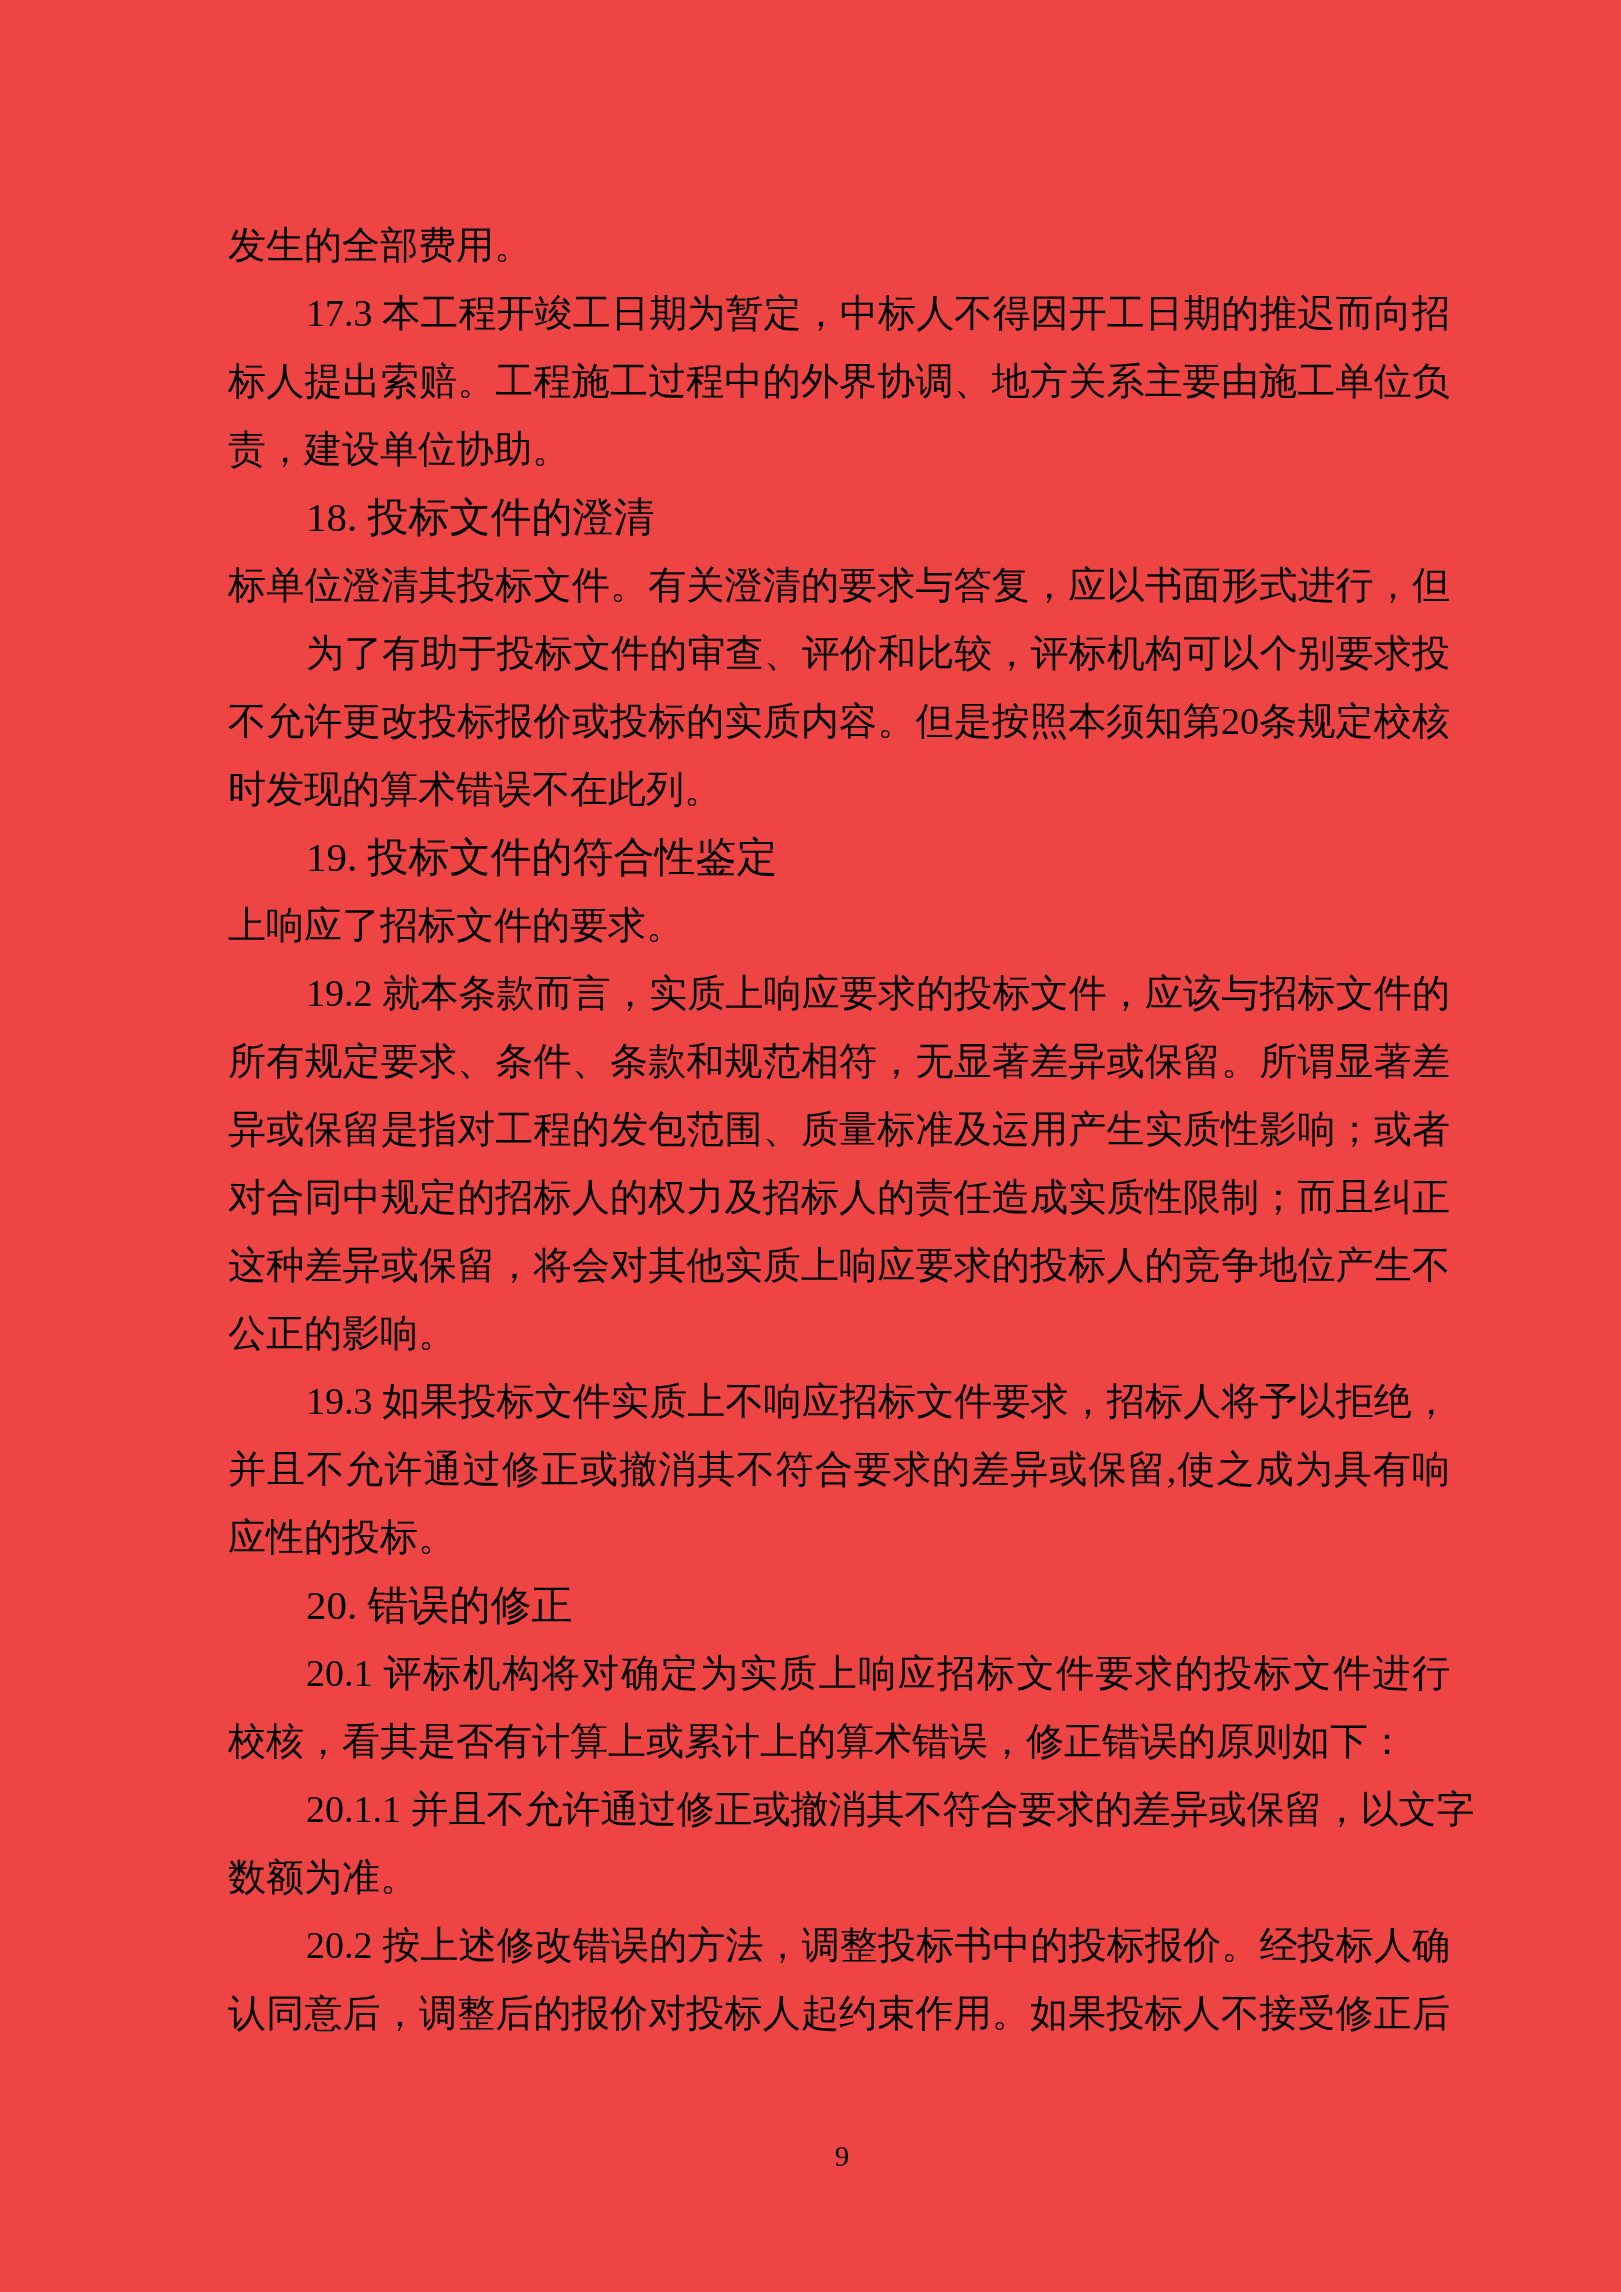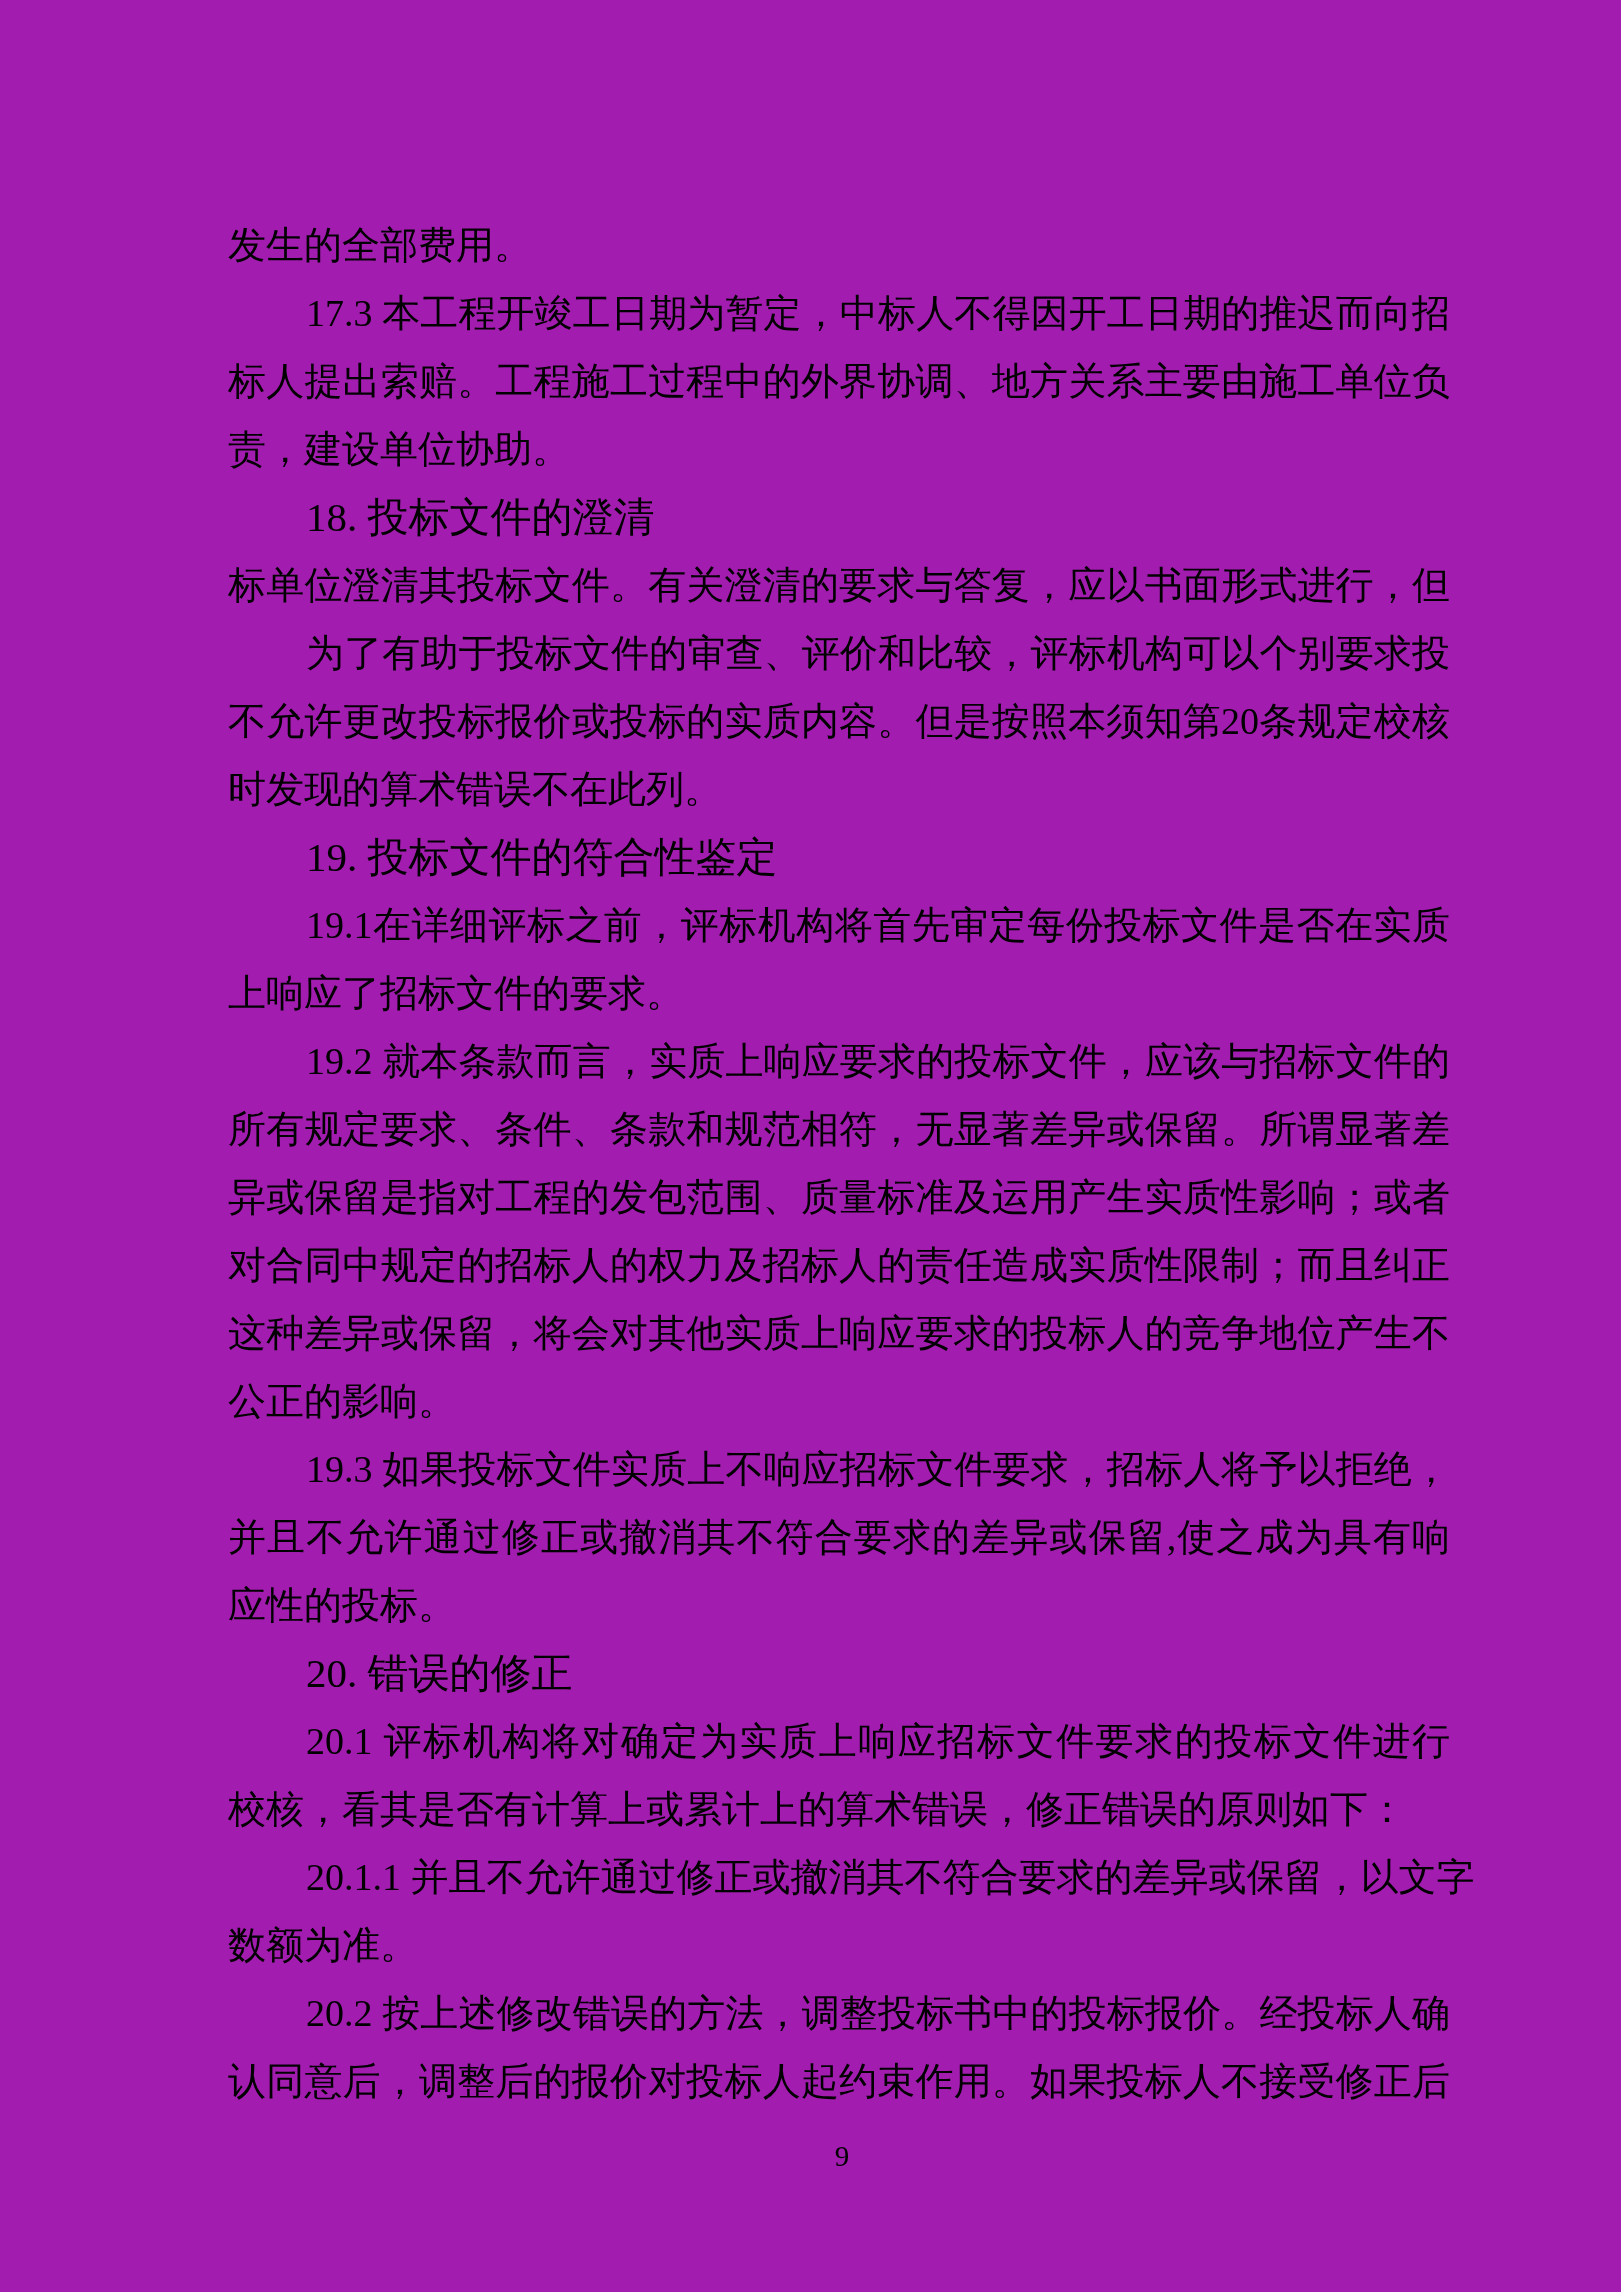--- a/index.html
+++ b/index.html
@@ -1,19 +1,19 @@
 <!DOCTYPE html>
 <html><head>
 <meta charset="utf-8">
 <style>
   html,body{margin:0;padding:0;background:#e8e8e8;}
   .page{
     position:relative;
     width:1621px;height:2293px;
-    background:#a21caf;
+    background:#ef4444;
     color:#000000;
     font-family:"Liberation Serif","DejaVu Serif",serif;
     overflow:hidden;
   }
   .text-block{
     position:absolute;
     left:228px;top:211px;
     width:1222px;
   }
   .line{
@@ -51,21 +51,20 @@
       <div class="line">发生的全部费用。</div>
       <div class="line indent fill">17.3 本工程开竣工日期为暂定，中标人不得因开工日期的推迟而向招</div>
       <div class="line fill">标人提出索赔。工程施工过程中的外界协调、地方关系主要由施工单位负</div>
       <div class="line">责，建设单位协助。</div>
       <div class="line heading indent">18. 投标文件的澄清</div>
       <div class="line fill">标单位澄清其投标文件。有关澄清的要求与答复，应以书面形式进行，但</div>
       <div class="line indent fill">为了有助于投标文件的审查、评价和比较，评标机构可以个别要求投</div>
       <div class="line fill">不允许更改投标报价或投标的实质内容。但是按照本须知第20条规定校核</div>
       <div class="line">时发现的算术错误不在此列。</div>
       <div class="line heading indent">19. 投标文件的符合性鉴定</div>
-      <div class="line indent fill">19.1在详细评标之前，评标机构将首先审定每份投标文件是否在实质</div>
       <div class="line">上响应了招标文件的要求。</div>
       <div class="line indent fill">19.2 就本条款而言，实质上响应要求的投标文件，应该与招标文件的</div>
       <div class="line fill">所有规定要求、条件、条款和规范相符，无显著差异或保留。所谓显著差</div>
       <div class="line fill">异或保留是指对工程的发包范围、质量标准及运用产生实质性影响；或者</div>
       <div class="line fill">对合同中规定的招标人的权力及招标人的责任造成实质性限制；而且纠正</div>
       <div class="line fill">这种差异或保留，将会对其他实质上响应要求的投标人的竞争地位产生不</div>
       <div class="line">公正的影响。</div>
       <div class="line indent fill">19.3 如果投标文件实质上不响应招标文件要求，招标人将予以拒绝，</div>
       <div class="line fill">并且不允许通过修正或撤消其不符合要求的差异或保留,使之成为具有响</div>
       <div class="line">应性的投标。</div>

